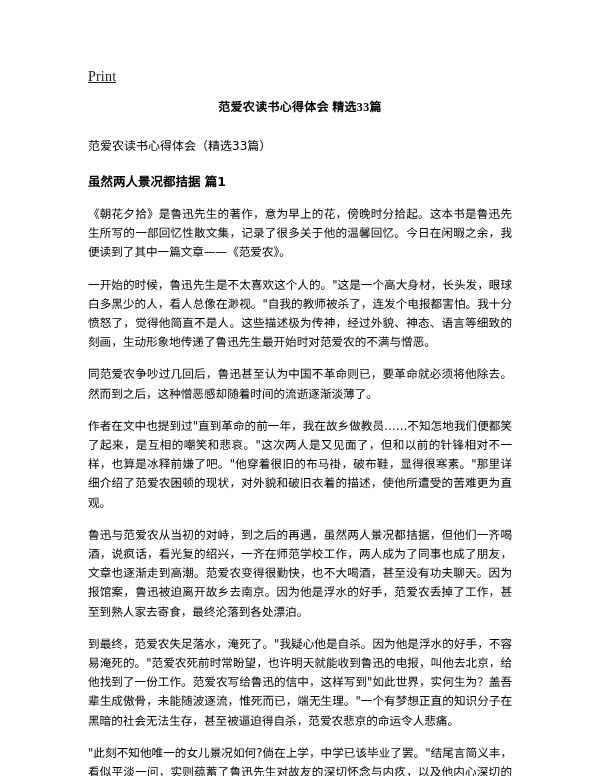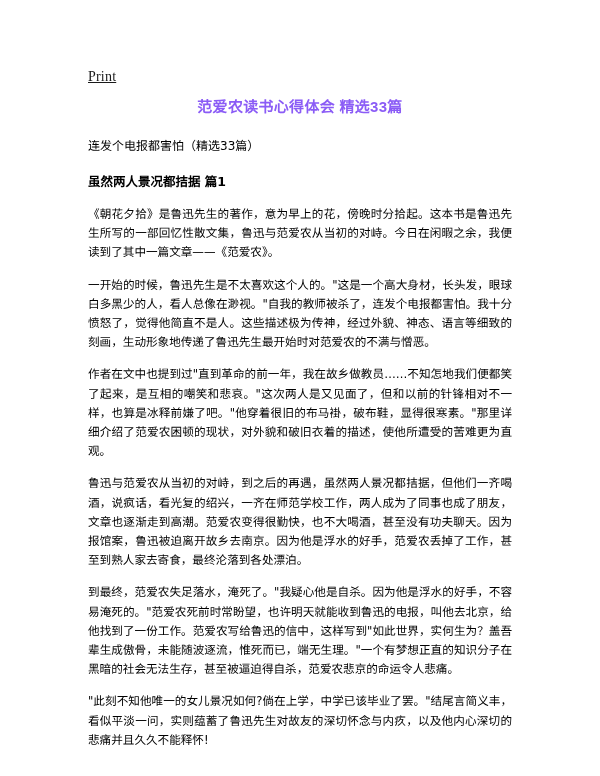--- a/index.html
+++ b/index.html
@@ -44,27 +44,27 @@
     position: absolute;
     left: 88px;
     top: 94px;
     width: 424px;
   }
 
   
   .doc-title {
     margin: 0 0 0 0;
     padding: 0;
-    font-family: Liberation Sans, sans-serif;
-    font-size: 15px;
+    font-family: Liberation Serif, serif;
+    font-size: 12px;
     line-height: 26px;
     font-weight: bold;
     text-align: center;
     letter-spacing: 0.3px;
-    color: #8b5cf6;
+    color: #000000;
   }
 
   
   .doc-subtitle {
     margin: 17px 0 0 0;
     font-family: "DejaVu Sans", "Liberation Sans", sans-serif;
     font-size: 12px;
     line-height: 19px;
     font-weight: normal;
     color: #000;
@@ -104,27 +104,28 @@
 <body>
 
 <div class="page">
 
   <a class="print-link" href="#">Print</a>
 
   <div class="content">
 
     <h1 class="doc-title">范爱农读书心得体会 精选33篇</h1>
 
-    <div class="doc-subtitle">连发个电报都害怕（精选33篇）</div>
+    <div class="doc-subtitle">范爱农读书心得体会（精选33篇）</div>
 
     <div class="section-heading">虽然两人景况都拮据 篇1</div>
 
     <div class="body-copy">
-      <p>《朝花夕拾》是鲁迅先生的著作，意为早上的花，傍晚时分拾起。这本书是鲁迅先生所写的一部回忆性散文集，鲁迅与范爱农从当初的对峙。今日在闲暇之余，我便读到了其中一篇文章——《范爱农》。</p>
+      <p>《朝花夕拾》是鲁迅先生的著作，意为早上的花，傍晚时分拾起。这本书是鲁迅先生所写的一部回忆性散文集，记录了很多关于他的温馨回忆。今日在闲暇之余，我便读到了其中一篇文章——《范爱农》。</p>
       <p>一开始的时候，鲁迅先生是不太喜欢这个人的。"这是一个高大身材，长头发，眼球白多黑少的人，看人总像在渺视。"自我的教师被杀了，连发个电报都害怕。我十分愤怒了，觉得他简直不是人。这些描述极为传神，经过外貌、神态、语言等细致的刻画，生动形象地传递了鲁迅先生最开始时对范爱农的不满与憎恶。</p>
+      <p>同范爱农争吵过几回后，鲁迅甚至认为中国不革命则已，要革命就必须将他除去。然而到之后，这种憎恶感却随着时间的流逝逐渐淡薄了。</p>
       <p>作者在文中也提到过"直到革命的前一年，我在故乡做教员……不知怎地我们便都笑了起来，是互相的嘲笑和悲哀。"这次两人是又见面了，但和以前的针锋相对不一样，也算是冰释前嫌了吧。"他穿着很旧的布马褂，破布鞋，显得很寒素。"那里详细介绍了范爱农困顿的现状，对外貌和破旧衣着的描述，使他所遭受的苦难更为直观。</p>
       <p>鲁迅与范爱农从当初的对峙，到之后的再遇，虽然两人景况都拮据，但他们一齐喝酒，说疯话，看光复的绍兴，一齐在师范学校工作，两人成为了同事也成了朋友，文章也逐渐走到高潮。范爱农变得很勤快，也不大喝酒，甚至没有功夫聊天。因为报馆案，鲁迅被迫离开故乡去南京。因为他是浮水的好手，范爱农丢掉了工作，甚至到熟人家去寄食，最终沦落到各处漂泊。</p>
       <p>到最终，范爱农失足落水，淹死了。"我疑心他是自杀。因为他是浮水的好手，不容易淹死的。"范爱农死前时常盼望，也许明天就能收到鲁迅的电报，叫他去北京，给他找到了一份工作。范爱农写给鲁迅的信中，这样写到"如此世界，实何生为？盖吾辈生成傲骨，未能随波逐流，惟死而已，端无生理。"一个有梦想正直的知识分子在黑暗的社会无法生存，甚至被逼迫得自杀，范爱农悲京的命运令人悲痛。</p>
       <p>"此刻不知他唯一的女儿景况如何?倘在上学，中学已该毕业了罢。"结尾言简义丰，看似平淡一问，实则蕴蓄了鲁迅先生对故友的深切怀念与内疚，以及他内心深切的悲痛并且久久不能释怀!</p>
     </div>
 
   </div>
 </div>
 
 </body></html>

